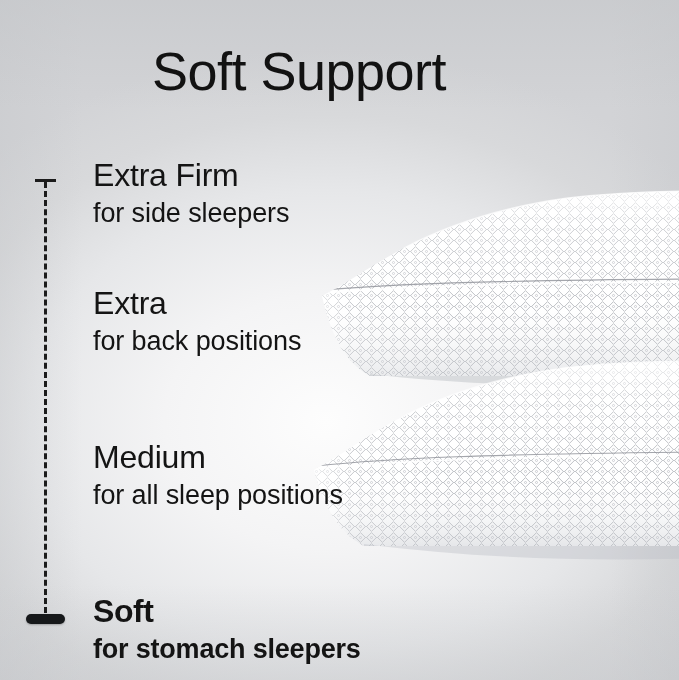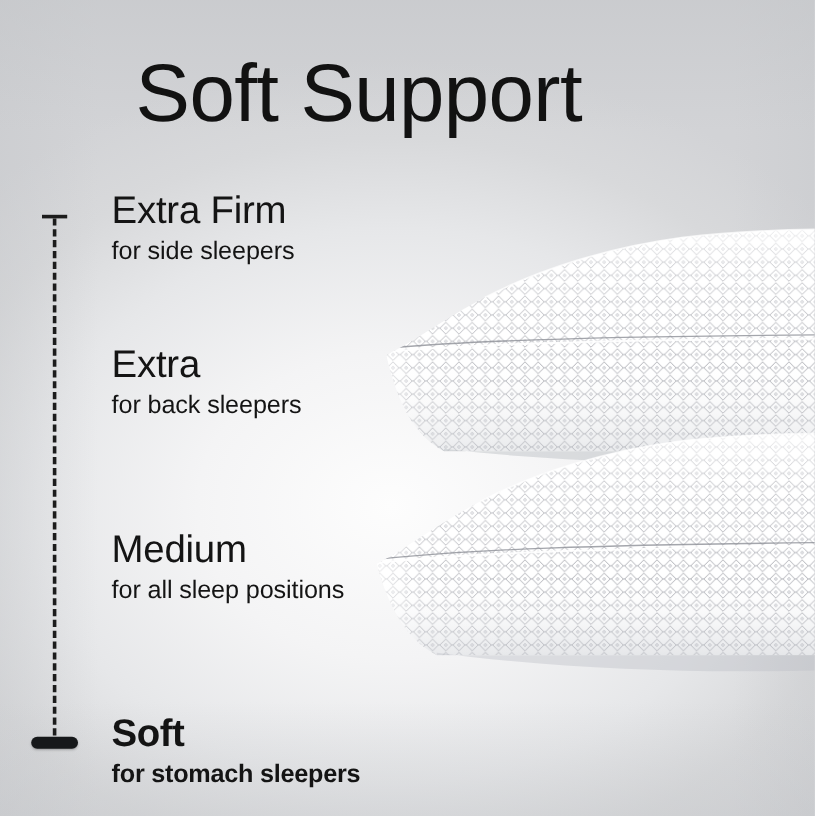--- a/index.html
+++ b/index.html
@@ -35,21 +35,21 @@
     pointer-events: none;
   }
 
   
   #page-title {
     position: absolute;
     top: 44px;
     left: 0;
     width: 598px;
     text-align: center;
-    font-size: 68px;
+    font-size: 54px;
     font-weight: 300;
     letter-spacing: -0.5px;
     color: #121212;
     line-height: 1;
     white-space: nowrap;
   }
 
   
   #pillow-stack {
     position: absolute;
@@ -102,21 +102,21 @@
   }
   .level-name {
     font-size: 32px;
     font-weight: 300;
     color: #141414;
     line-height: 1.08;
     letter-spacing: -0.2px;
     white-space: nowrap;
   }
   .level-desc {
-    font-size: 21px;
+    font-size: 27px;
     font-weight: 300;
     color: #141414;
     line-height: 1.2;
     letter-spacing: -0.1px;
     margin-top: 4px;
     white-space: nowrap;
   }
   .level.is-selected .level-name {
     font-weight: 700;
     letter-spacing: -0.4px;
@@ -221,21 +221,21 @@
     <div id="scale-marker-soft"></div>
   </div>
 
   <div class="level" id="level-0">
     <div class="level-name">Extra Firm</div>
     <div class="level-desc">for side sleepers</div>
   </div>
 
   <div class="level" id="level-1">
     <div class="level-name">Extra</div>
-    <div class="level-desc">for back sleepers</div>
+    <div class="level-desc">for back positions</div>
   </div>
 
   <div class="level is-selected" id="level-3">
     <div class="level-name">Soft</div>
     <div class="level-desc">for stomach sleepers</div>
   </div>
 
   <div class="level" id="level-2">
     <div class="level-name">Medium</div>
     <div class="level-desc">for all sleep positions</div>

